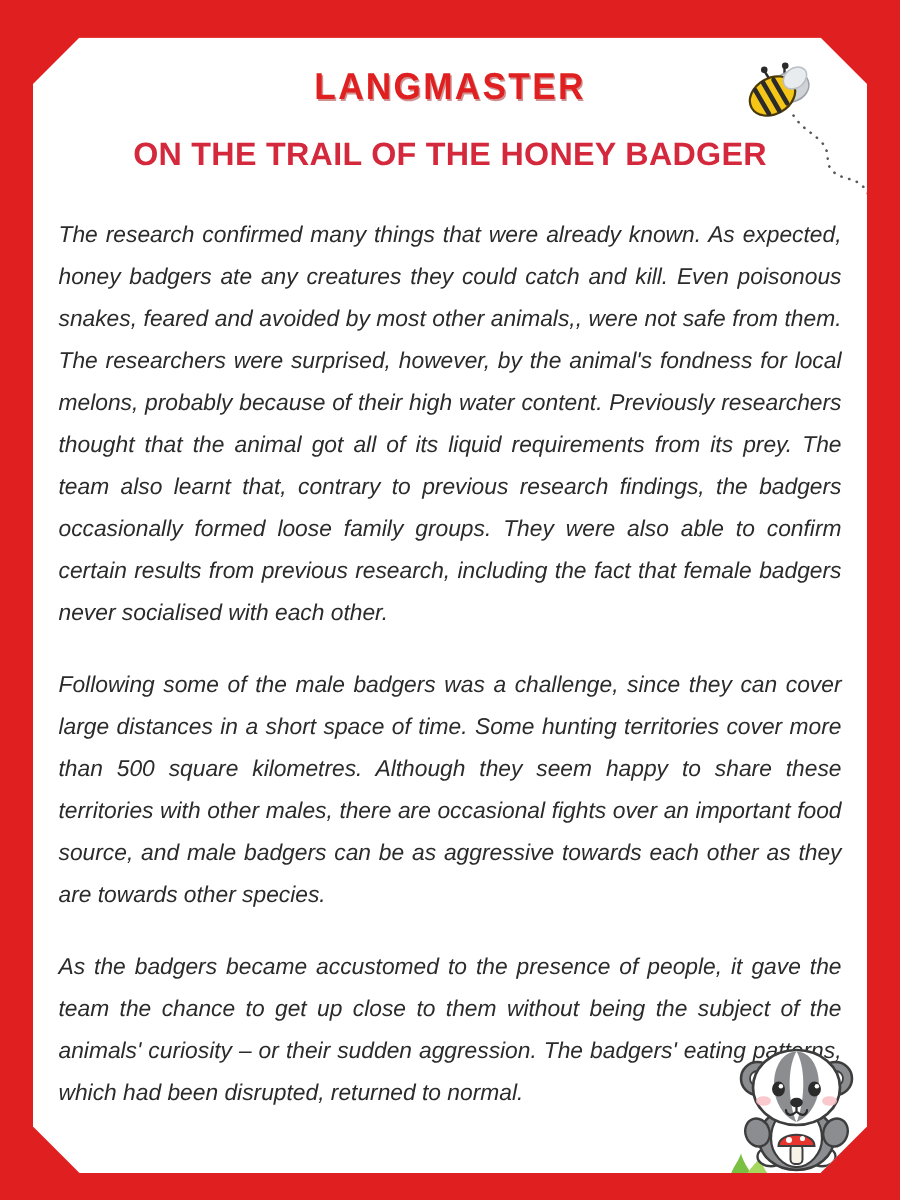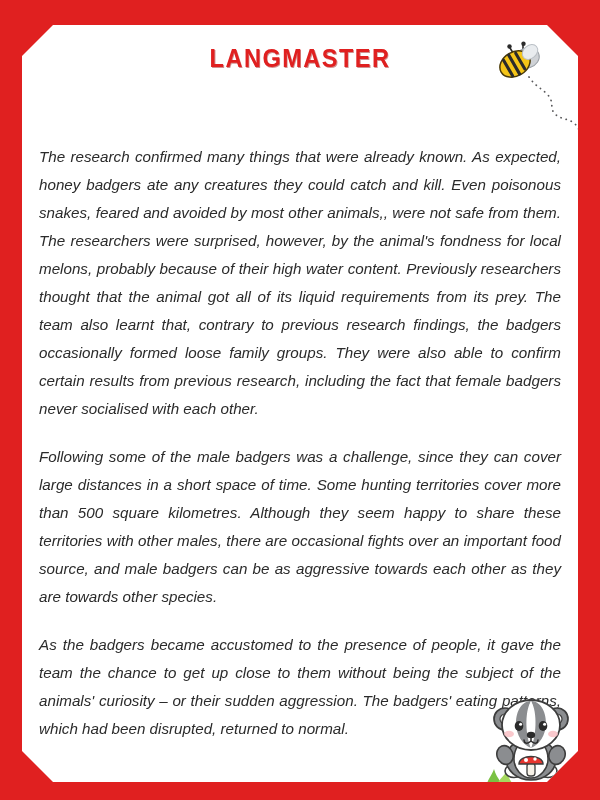--- a/index.html
+++ b/index.html
@@ -81,20 +81,21 @@
   
   #badger-wrap { position:absolute; right:-4px; bottom:-6px; width:104px; height:95px; }
 </style>
 </head>
 <body>
 
 <div id="page">
   <div id="card">
 
     <div id="brand">LANGMASTER</div>
+    <div id="headline">ON THE TRAIL OF THE HONEY BADGER</div>
 
     <div id="bee-wrap">
       <svg width="110" height="115" viewBox="0 0 110 115">
         <path d="M52 47 C 58 56, 64 58, 70 64 C 78 72, 72 78, 78 84
                  C 84 90, 92 88, 98 94 C 103 99, 104 106, 106 112" fill="none" stroke="#58585a" stroke-width="1.7" stroke-linecap="round" stroke-dasharray="0.2 5.2"></path>
         <g>
           <path d="M38 26 L33 18 M46 24 L46 15" stroke="#2b2b2b" stroke-width="1.6" stroke-linecap="round" fill="none"></path>
           <circle cx="32.5" cy="16.5" r="2.2" fill="#2b2b2b"></circle>
           <circle cx="46.5" cy="13.8" r="2.2" fill="#2b2b2b"></circle>
           <ellipse cx="50" cy="28" rx="12.5" ry="10" fill="#cfd2d6" stroke="#9aa0a6" stroke-width="1" transform="rotate(-18 50 28)"></ellipse>

